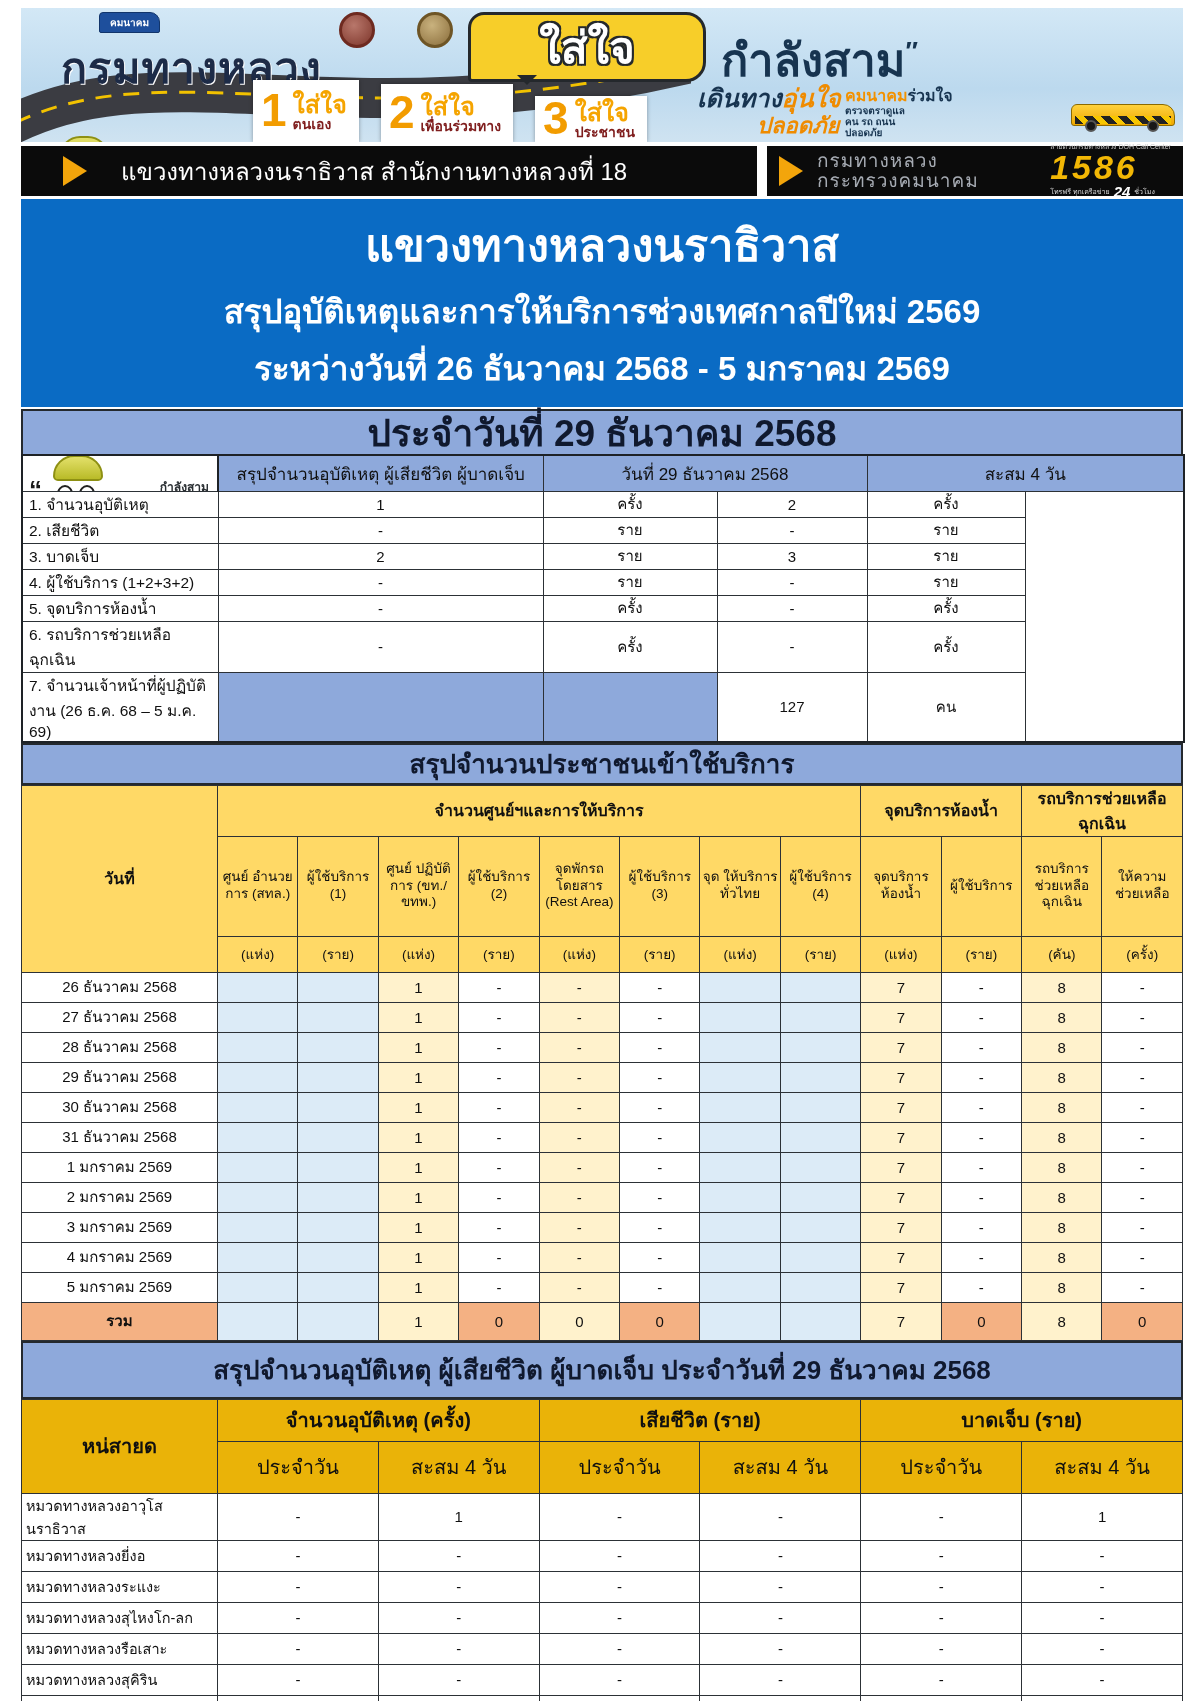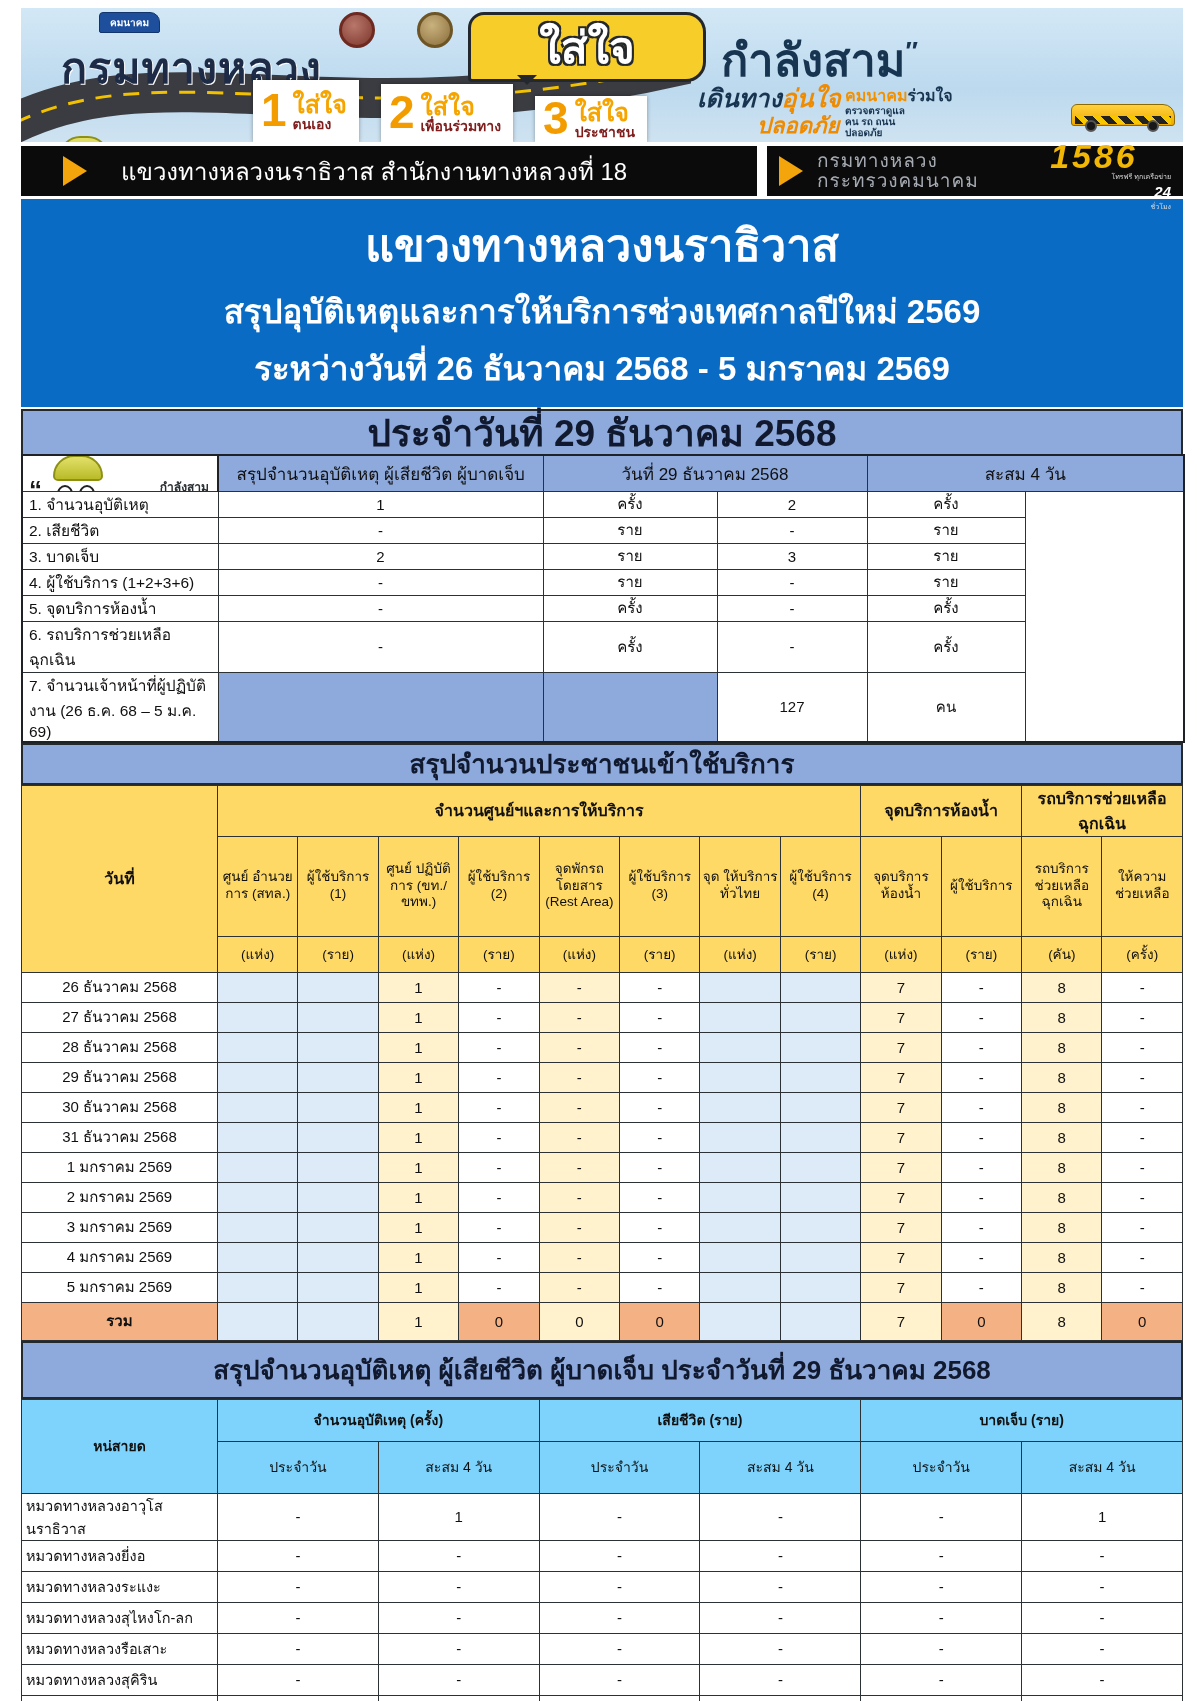--- a/index.html
+++ b/index.html
@@ -47,21 +47,21 @@
   
   .blackbar { display:flex; gap:10px; margin-top:4px; height:50px; }
   .bb-left { flex:1; background:#0b0b0b; display:flex; align-items:center; padding-left:42px; gap:34px; }
   .tri { width:0; height:0; border-top:15px solid transparent; border-bottom:15px solid transparent; border-left:24px solid #f3a50b; }
   .bb-text { color:#fff; font-size:24px; }
   .bb-right { width:416px; background:#0b0b0b; display:flex; align-items:center; gap:14px; padding:0 12px 0 12px; }
   .org-lines { color:#a6abb3; font-size:19px; line-height:1.05; letter-spacing:1px; }
   .hotline { margin-left:auto; line-height:1; }
   .hl-top { font-size:7px; color:#c9c9c9; }
   .hl-num { font-size:34px; font-weight:bold; font-style:italic; color:#f2b705; letter-spacing:3px; }
-  .hl-bottom { display:flex; align-items:flex-end; gap:4px; color:#ddd;flex-direction:column; }
+  .hl-bottom { display:flex; align-items:center; gap:4px; color:#ddd; }
   .hl-free { font-size:7px; } .hl-24 { font-size:15px; font-weight:bold; font-style:italic; color:#fff; } .hl-hr { font-size:7px; }
 
   
   .title-block { margin-top:3px; background:#0a6bc4; color:#fff; text-align:center; padding:10px 0 12px; }
   .tb1 { font-size:45px; font-weight:bold; }
   .tb2, .tb3 { font-size:33px; font-weight:bold; margin-top:4px; }
   .day-bar { margin-top:2px; background:#8ea9db; height:45px; display:flex; align-items:center; justify-content:center;
              font-size:37px; font-weight:bold; color:#10192e; border:2px solid #24292e; border-bottom:none; }
 
   
@@ -92,21 +92,21 @@
   #t2 .t2u { background:#ffd966; font-size:13.5px; text-align:center; height:36px; }
   #t2 .date-h { font-size:16px; font-weight:bold; }
   #t2 td { text-align:center; font-size:15px; height:30px; }
   #t2 .t2date { background:#fff; font-size:15px; }
   #t2 col.dcol { width:196px; }
   .cb { background:#dcebf7; } .cc { background:#fff2cc; } .cwh { background:#fff; } .co { background:#f4b183; }
   #t2 .t2tot-label { background:#f4b183; font-weight:bold; }
   #t2 .trow td { height:38px; }
 
   
-  #t3 th { background:#7dd3fc; font-size:14px; }
+  #t3 th { background:#eab308; font-size:20px; }
   #t3 .g { height:42px; font-weight:bold; }
   #t3 .sub { height:52px; }
   #t3 td { text-align:center; font-size:15px; height:31px; }
   #t3 .orgc { text-align:left; padding-left:4px; font-size:14.5px; background:#fff; }
   #t3 col.ocol { width:196px; }
 </style>
 </head>
 <body>
 
 <div class="page">
@@ -247,21 +247,21 @@
             <td class="val">ราย</td>
           </tr>
           <tr>
             <td class="t1l">3. บาดเจ็บ</td>
             <td class="val">2</td>
             <td class="val">ราย</td>
             <td class="val">3</td>
             <td class="val">ราย</td>
           </tr>
           <tr>
-            <td class="t1l">4. ผู้ใช้บริการ (1+2+3+6)</td>
+            <td class="t1l">4. ผู้ใช้บริการ (1+2+3+2)</td>
             <td class="val">-</td>
             <td class="val">ราย</td>
             <td class="val">-</td>
             <td class="val">ราย</td>
           </tr>
           <tr>
             <td class="t1l">5. จุดบริการห้องน้ำ</td>
             <td class="val">-</td>
             <td class="val">ครั้ง</td>
             <td class="val">-</td>

